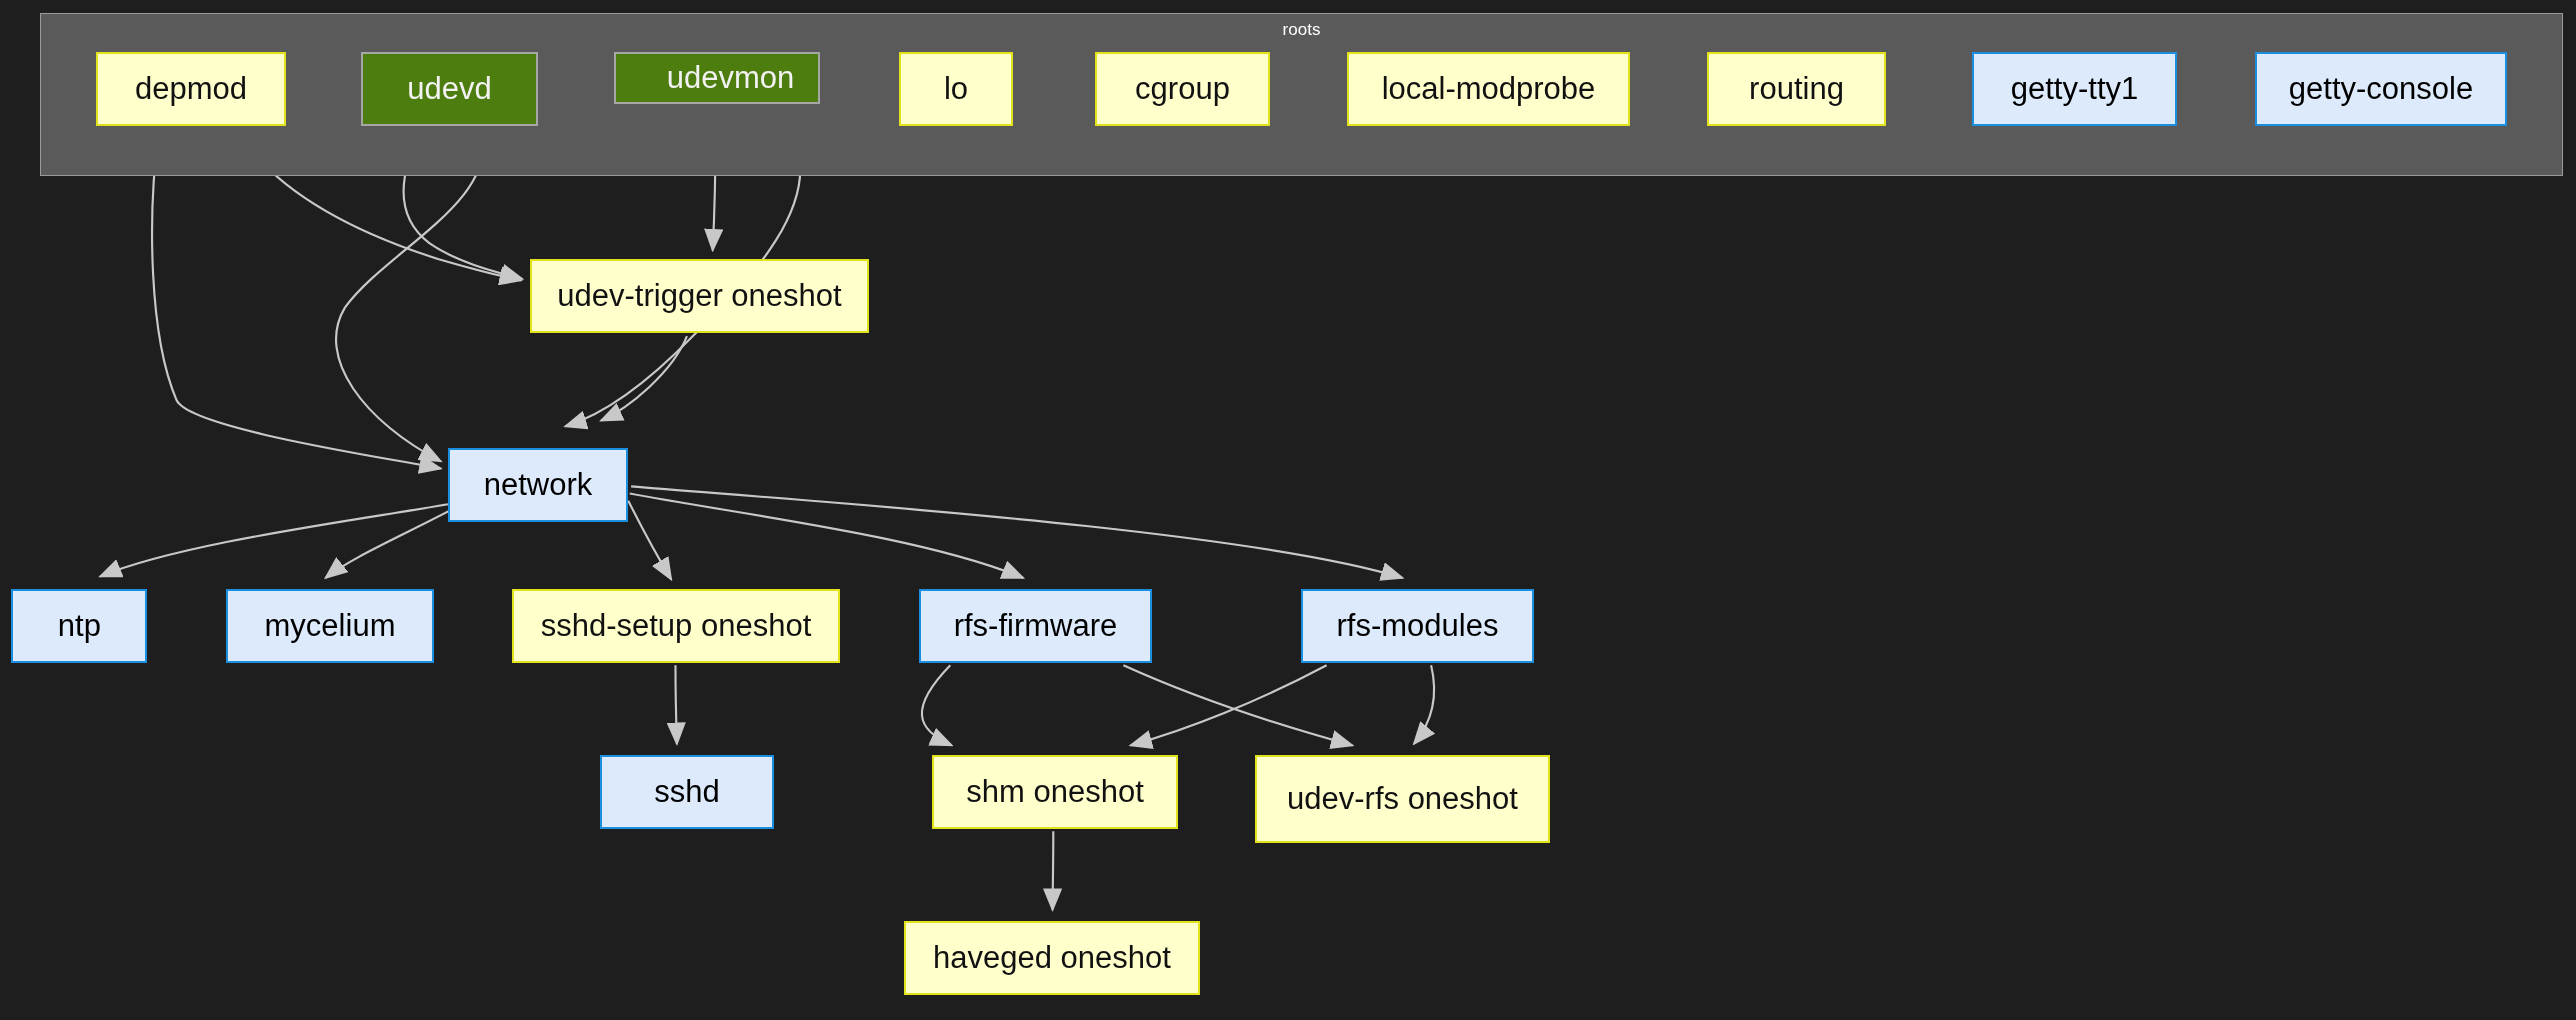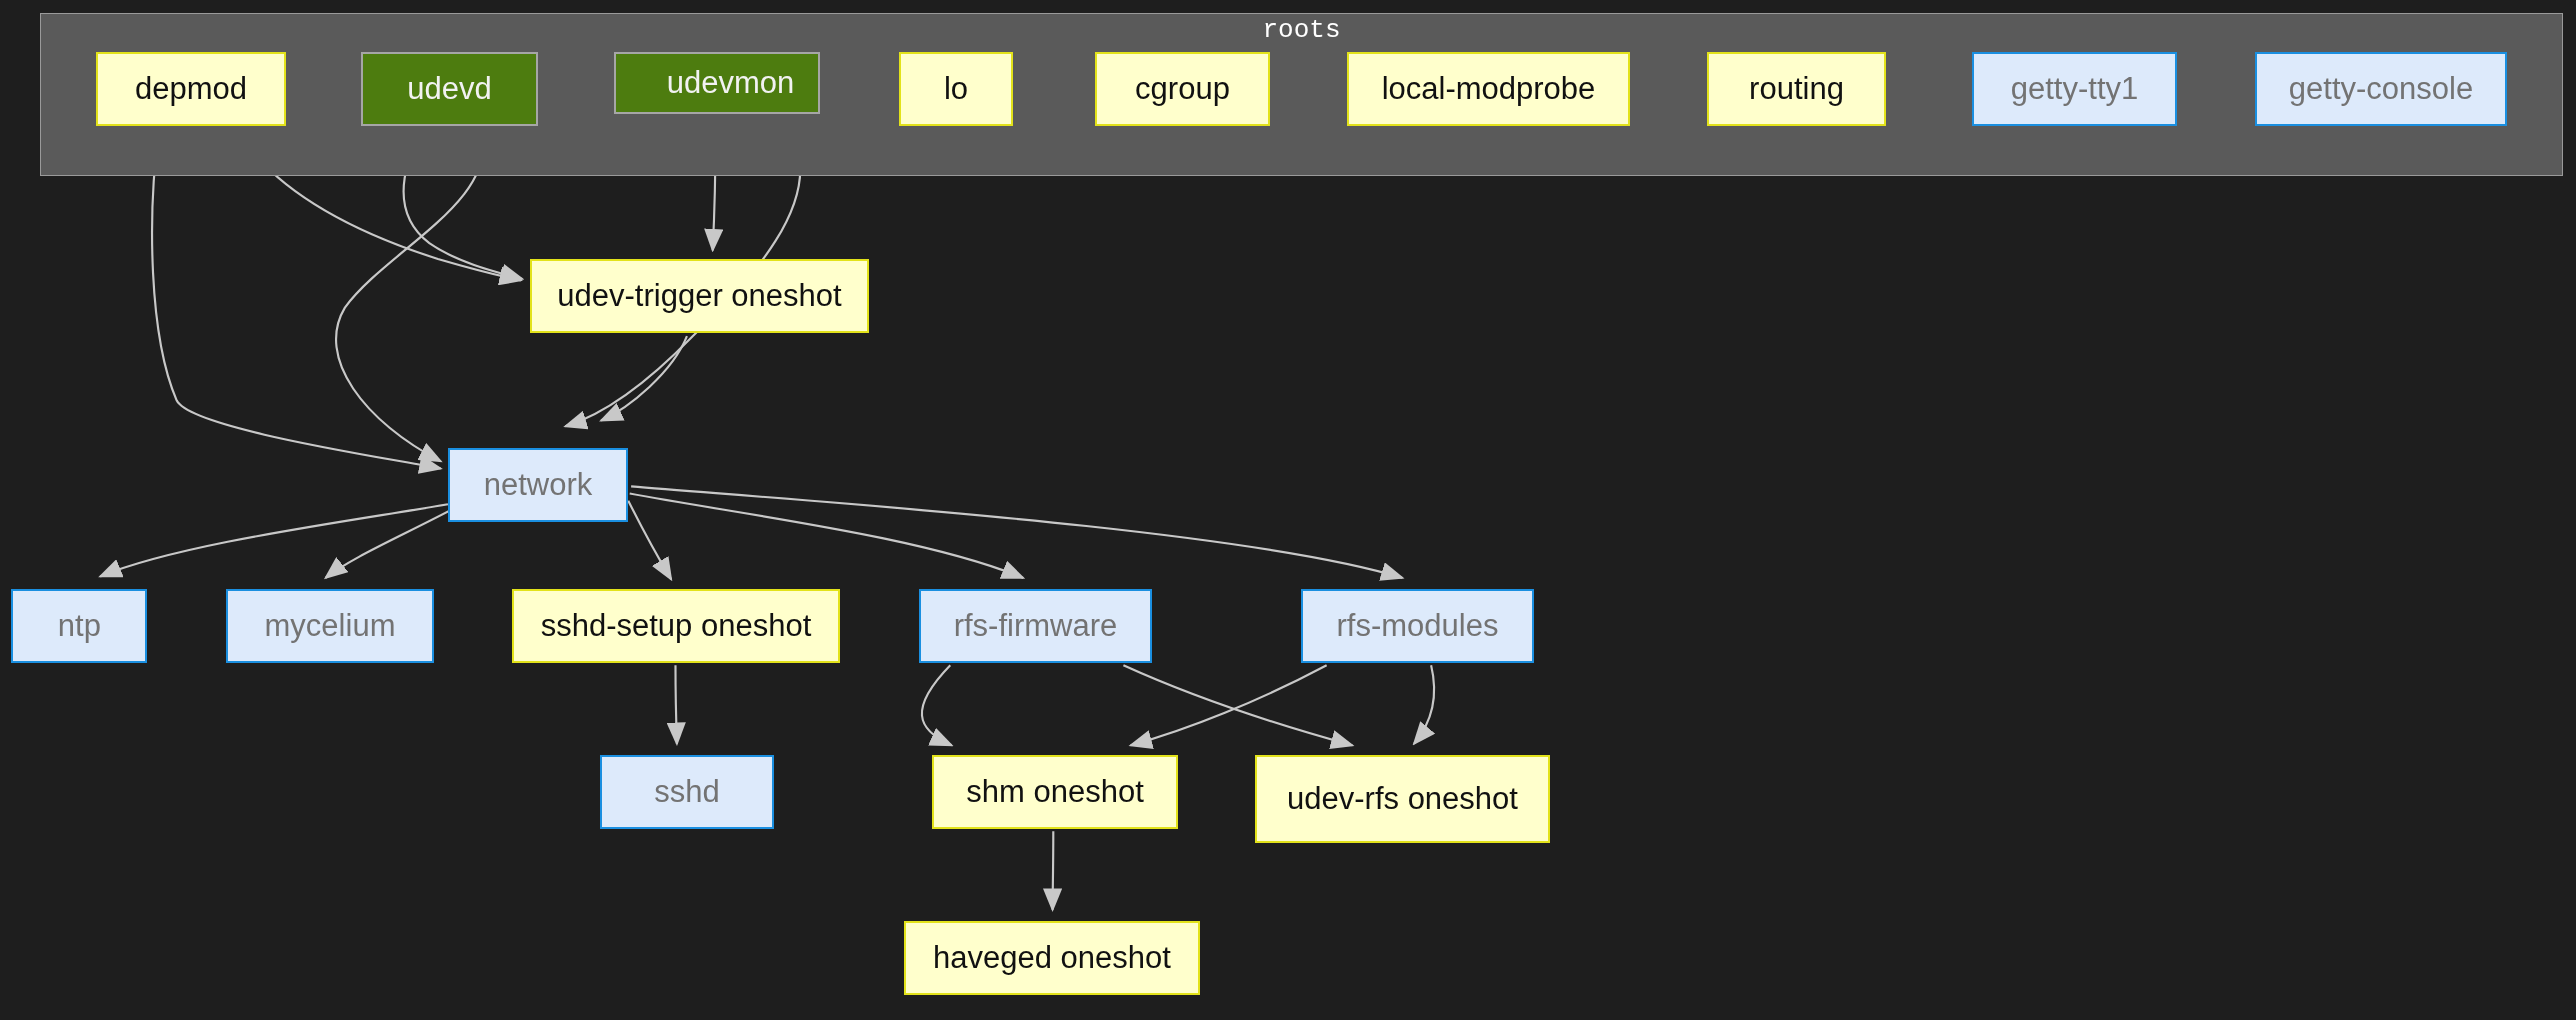--- a/index.html
+++ b/index.html
@@ -32,24 +32,23 @@
     background: #5a5a5a;
     border: 1.4px solid #9a9a9a;
   }
   .cluster-label {
     position: absolute;
     top: 4.3px;
     left: 0;
     width: 100%;
     text-align: center;
     color: #ffffff;
-    font-size: 26px;
+    font-size: 17px;
     line-height: 24px;
     white-space: nowrap;
-    font-family: Liberation Mono, monospace;
   }
   .node {
     position: absolute;
     box-sizing: border-box;
     display: flex;
     align-items: center;
     justify-content: center;
     border-width: 2.9px;
     border-style: solid;
     font-size: 31px;
@@ -58,21 +57,21 @@
     z-index: 5;
   }
   .node.oneshot {
     background: #ffffcc;
     border-color: #e2e21a;
     color: #111111;
   }
   .node.service {
     background: #ddeafb;
     border-color: #1a8fe0;
-    color: #737373;
+    color: #000000;
   }
   .node.inactive {
     background: #4d7c0f;
     border-color: #a6a6a6;
     color: #f2f2f2;
   }
 </style>
 </head>
 <body>
 
@@ -110,21 +109,21 @@
     <div class="cluster-label">roots</div>
   </div>
 
   <div id="nodes-group">
       <div class="node oneshot" style="left: 96px; top: 52px; width: 190px; height: 74px;">
         <span>depmod</span>
       </div>
       <div class="node inactive" style="left: 361px; top: 52px; width: 177px; height: 74px;">
         <span>udevd</span>
       </div>
-      <div class="node inactive" style="left: 614px; top: 52px; width: 206px; height: 62px; padding-left: 27px;">
+      <div class="node inactive" style="left: 614px; top: 52px; width: 206px; height: 52px; padding-left: 27px;">
         <span>udevmon</span>
       </div>
       <div class="node oneshot" style="left: 899px; top: 52px; width: 114px; height: 74px;">
         <span>lo</span>
       </div>
       <div class="node oneshot" style="left: 1095px; top: 52px; width: 175px; height: 74px;">
         <span>cgroup</span>
       </div>
       <div class="node oneshot" style="left: 1347px; top: 52px; width: 283px; height: 74px;">
         <span>local-modprobe</span>

